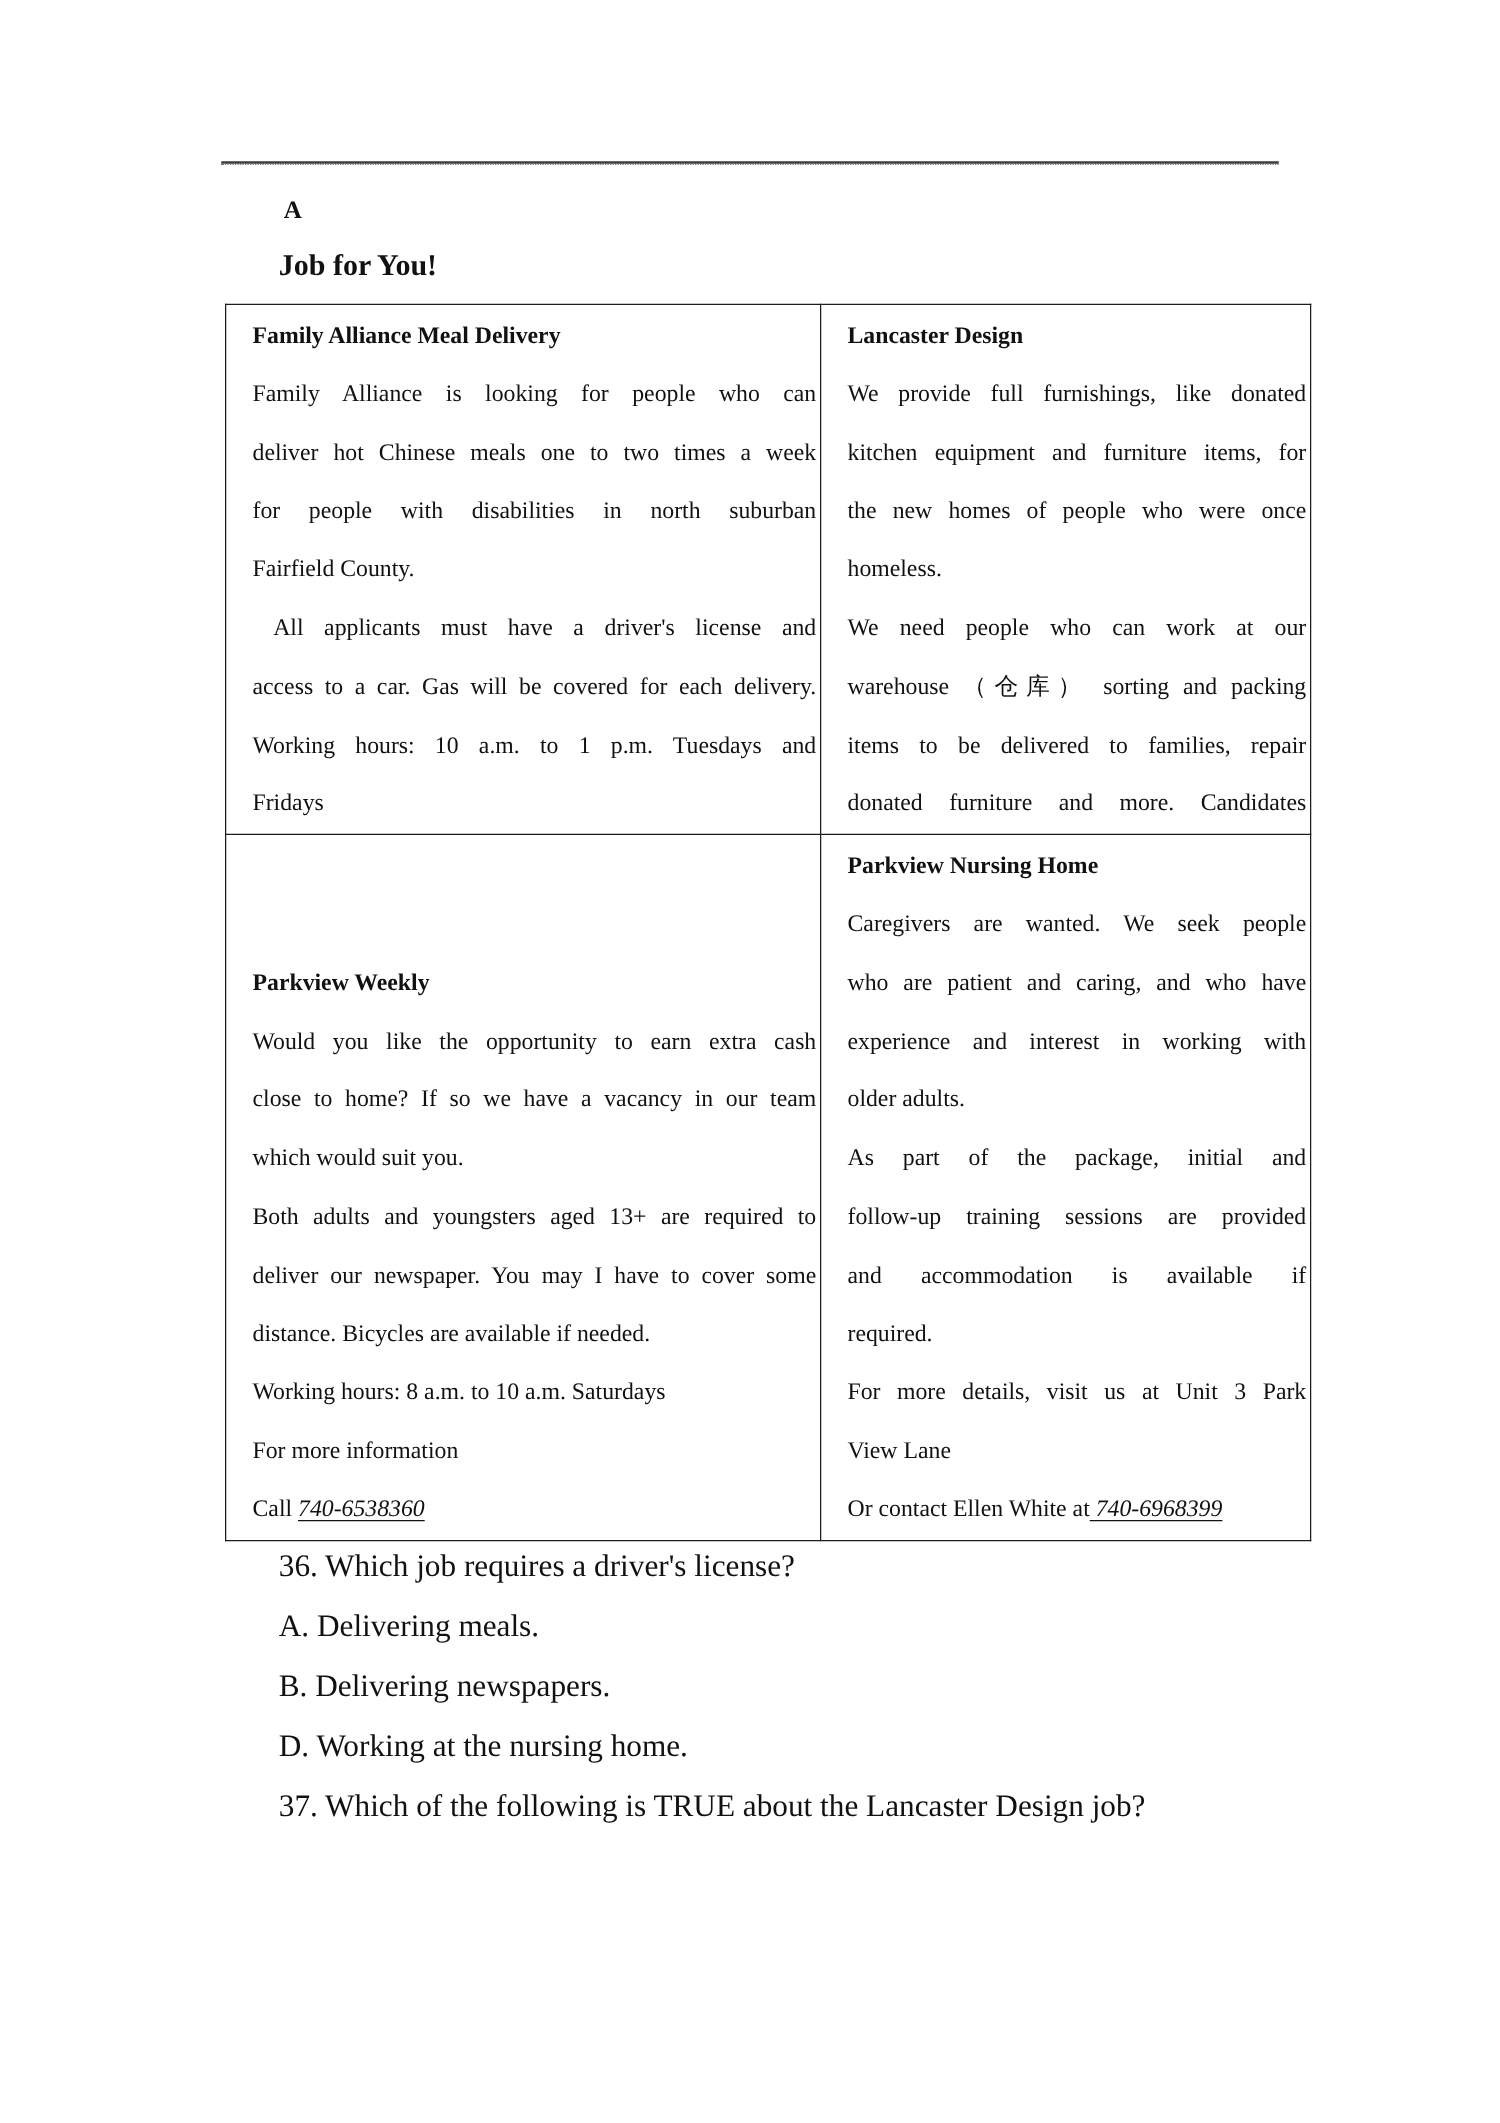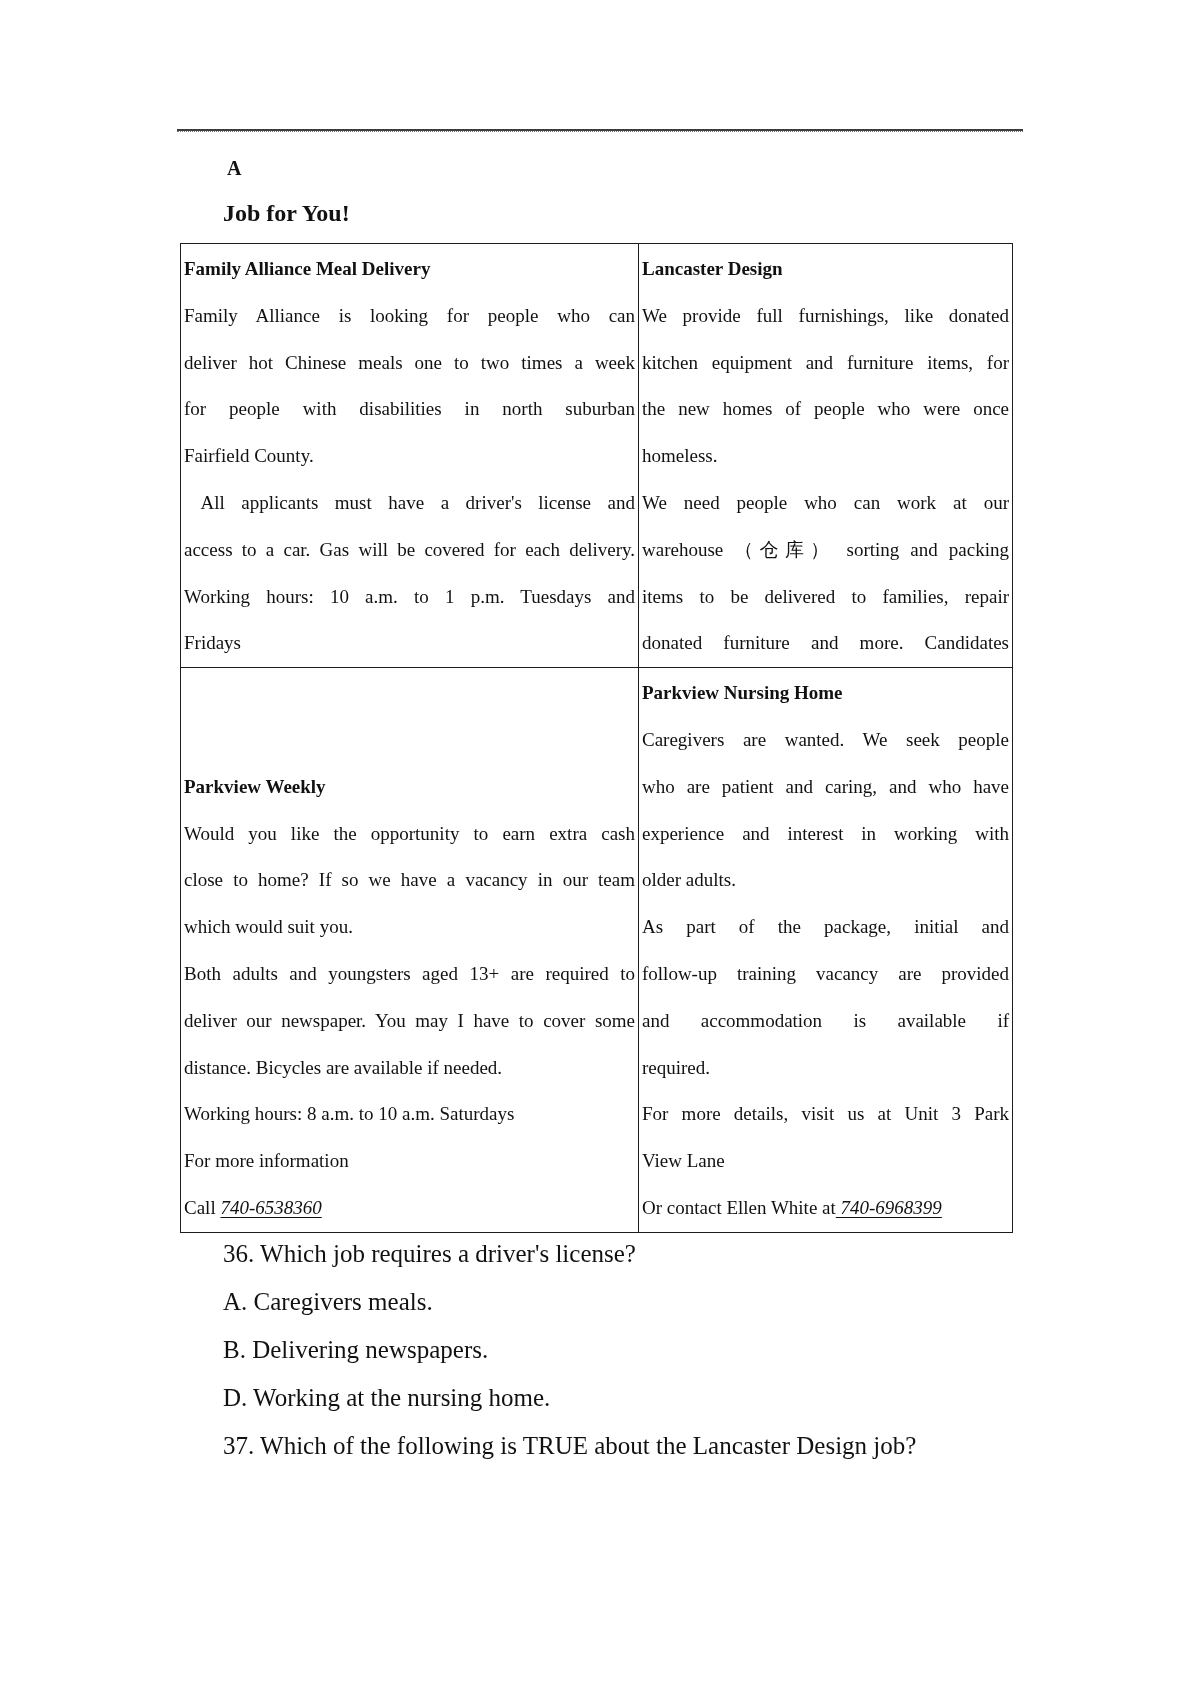--- a/index.html
+++ b/index.html
@@ -27,21 +27,21 @@
   }
   table.jobs-table {
     position: absolute; left: 180px; top: 243px;
     width: 830px;
     border-collapse: collapse;
     table-layout: fixed;
   }
   table.jobs-table td {
     border: 1px solid #1c1c1c;
     vertical-align: top;
-    padding: 2px 3px 0 3px;
+    padding: 2px 3px 0 21px;
     font-size: 19px;
   }
   td.c0 { width: 451px; }
   td.c1 { width: 367px; }
   .tl {
     line-height: 46.8px;
     min-height: 46.8px;
     white-space: normal;
   }
   .tl.j {
@@ -108,32 +108,32 @@
             <div class="tl">For more information</div>
             <div class="tl">Call <u>740-6538360</u></div>
           </td>
         <td class="c1">
             <div class="tl b">Parkview Nursing Home</div>
             <div class="tl j">Caregivers are wanted. We seek people</div>
             <div class="tl j">who are patient and caring, and who have</div>
             <div class="tl j">experience and interest in working with</div>
             <div class="tl">older adults.</div>
             <div class="tl j">As part of the package, initial and</div>
-            <div class="tl j">follow-up training vacancy are provided</div>
+            <div class="tl j">follow-up training sessions are provided</div>
             <div class="tl j">and accommodation is available if</div>
             <div class="tl">required.</div>
             <div class="tl j">For more details, visit us at Unit 3 Park</div>
             <div class="tl">View Lane</div>
             <div class="tl">Or contact Ellen White at<u> 740-6968399</u></div>
           </td>
       </tr>
     </tbody>
   </table>
 
   <div class="questions">
       <div class="tl">36. Which job requires a driver's license?</div>
-      <div class="tl">A. Caregivers meals.</div>
+      <div class="tl">A. Delivering meals.</div>
       <div class="tl">B. Delivering newspapers.</div>
       <div class="tl">D. Working at the nursing home.</div>
       <div class="tl">37. Which of the following is TRUE about the Lancaster Design job?</div>
     </div>
 
 </div>
 
 </body></html>

